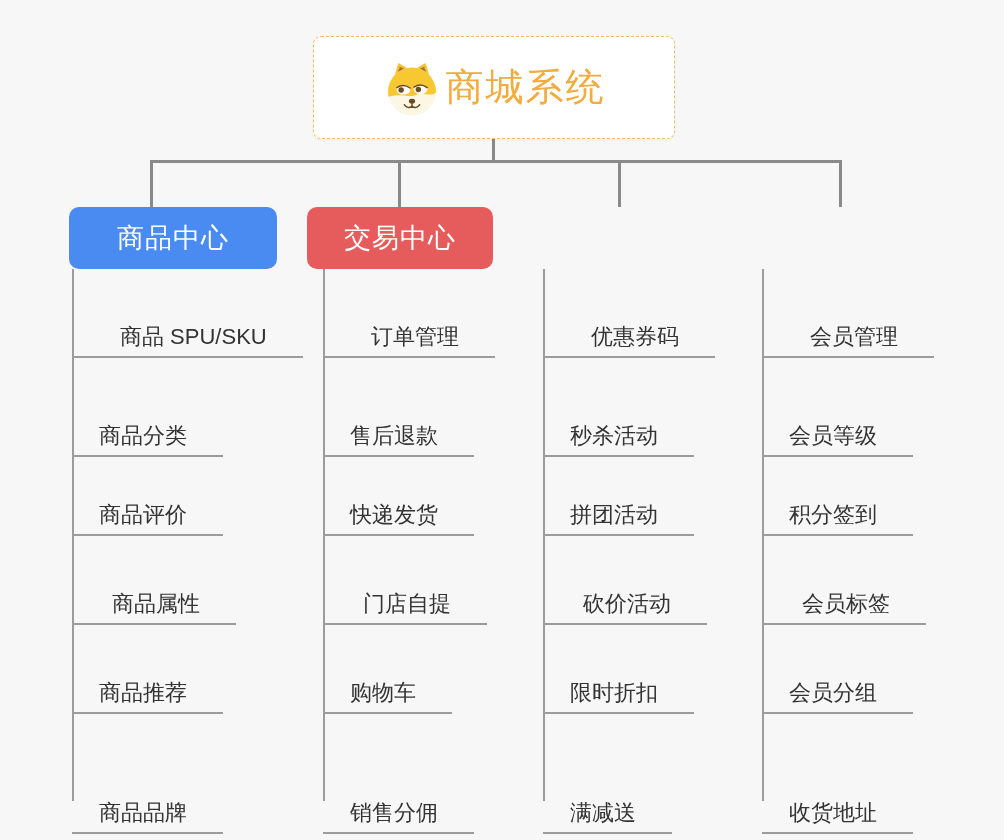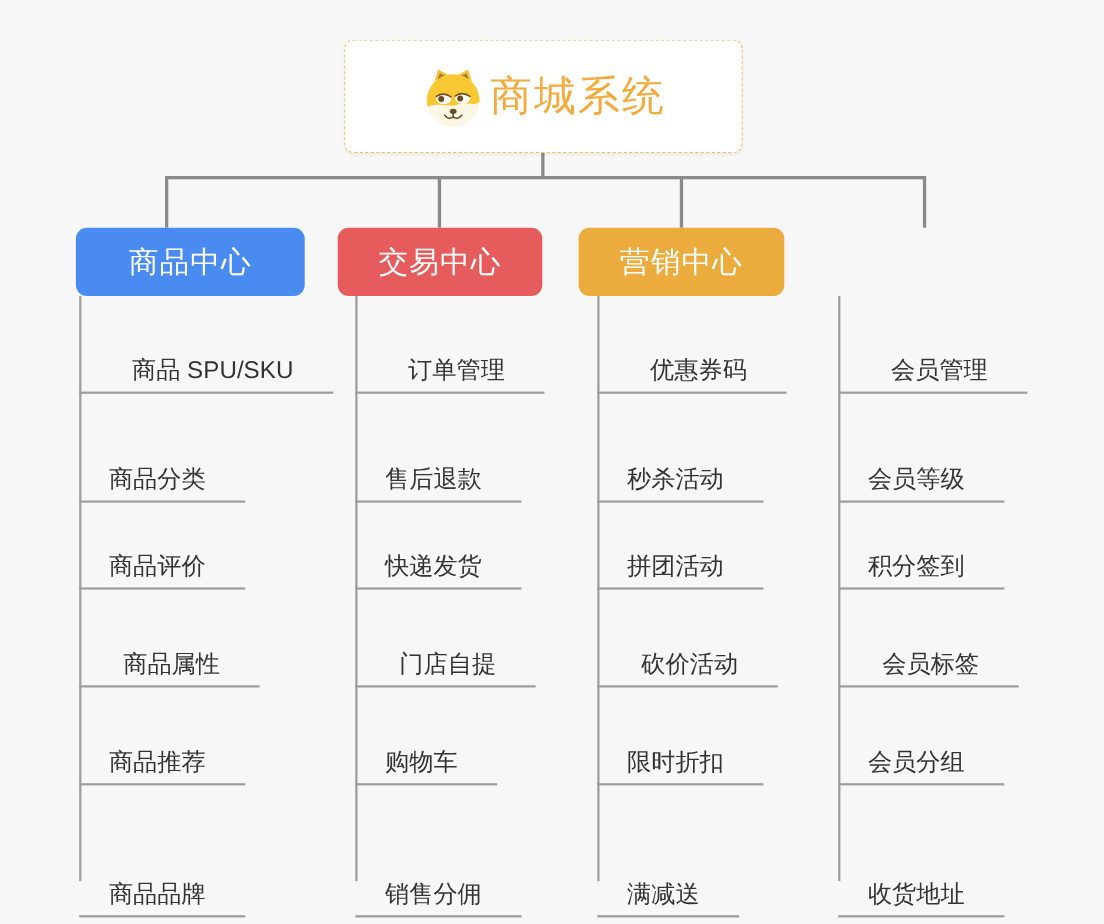--- a/index.html
+++ b/index.html
@@ -114,21 +114,20 @@
 
       <ellipse cx="32" cy="46.5" rx="3.4" ry="2.6" fill="#6b4a1e"></ellipse>
       <path d="M32 48.8 V51.5" fill="none" stroke="#6b4a1e" stroke-width="1.5" stroke-linecap="round"></path>
       <path d="M23.5 50.5 Q27.8 55.8 32 52 Q36.2 55.8 40.5 50.5" fill="none" stroke="#6b4a1e" stroke-width="1.6" stroke-linecap="round"></path>
     </svg>
     <span class="root-title" style="color: rgb(242, 171, 62);">商城系统</span>
   </div>
 
   <div class="branch-box branch-box-0" style="background-color: rgb(74, 139, 242);">商品中心</div>
   <div class="branch-box branch-box-1" style="background-color: rgb(230, 92, 92);">交易中心</div>
-  <div class="branch-box branch-box-2" style="background-color: rgb(235, 172, 61);">营销中心</div>
 
   <div class="spine spine-0"></div>
   <div class="spine spine-1"></div>
   <div class="spine spine-2"></div>
   <div class="spine spine-3"></div>
 
   <div class="leaf leaf-c0 leaf-r0">商品 SPU/SKU</div>
   <div class="leaf leaf-c0 leaf-r1">商品分类</div>
   <div class="leaf leaf-c0 leaf-r2">商品评价</div>
   <div class="leaf leaf-c0 leaf-r3">商品属性</div>

